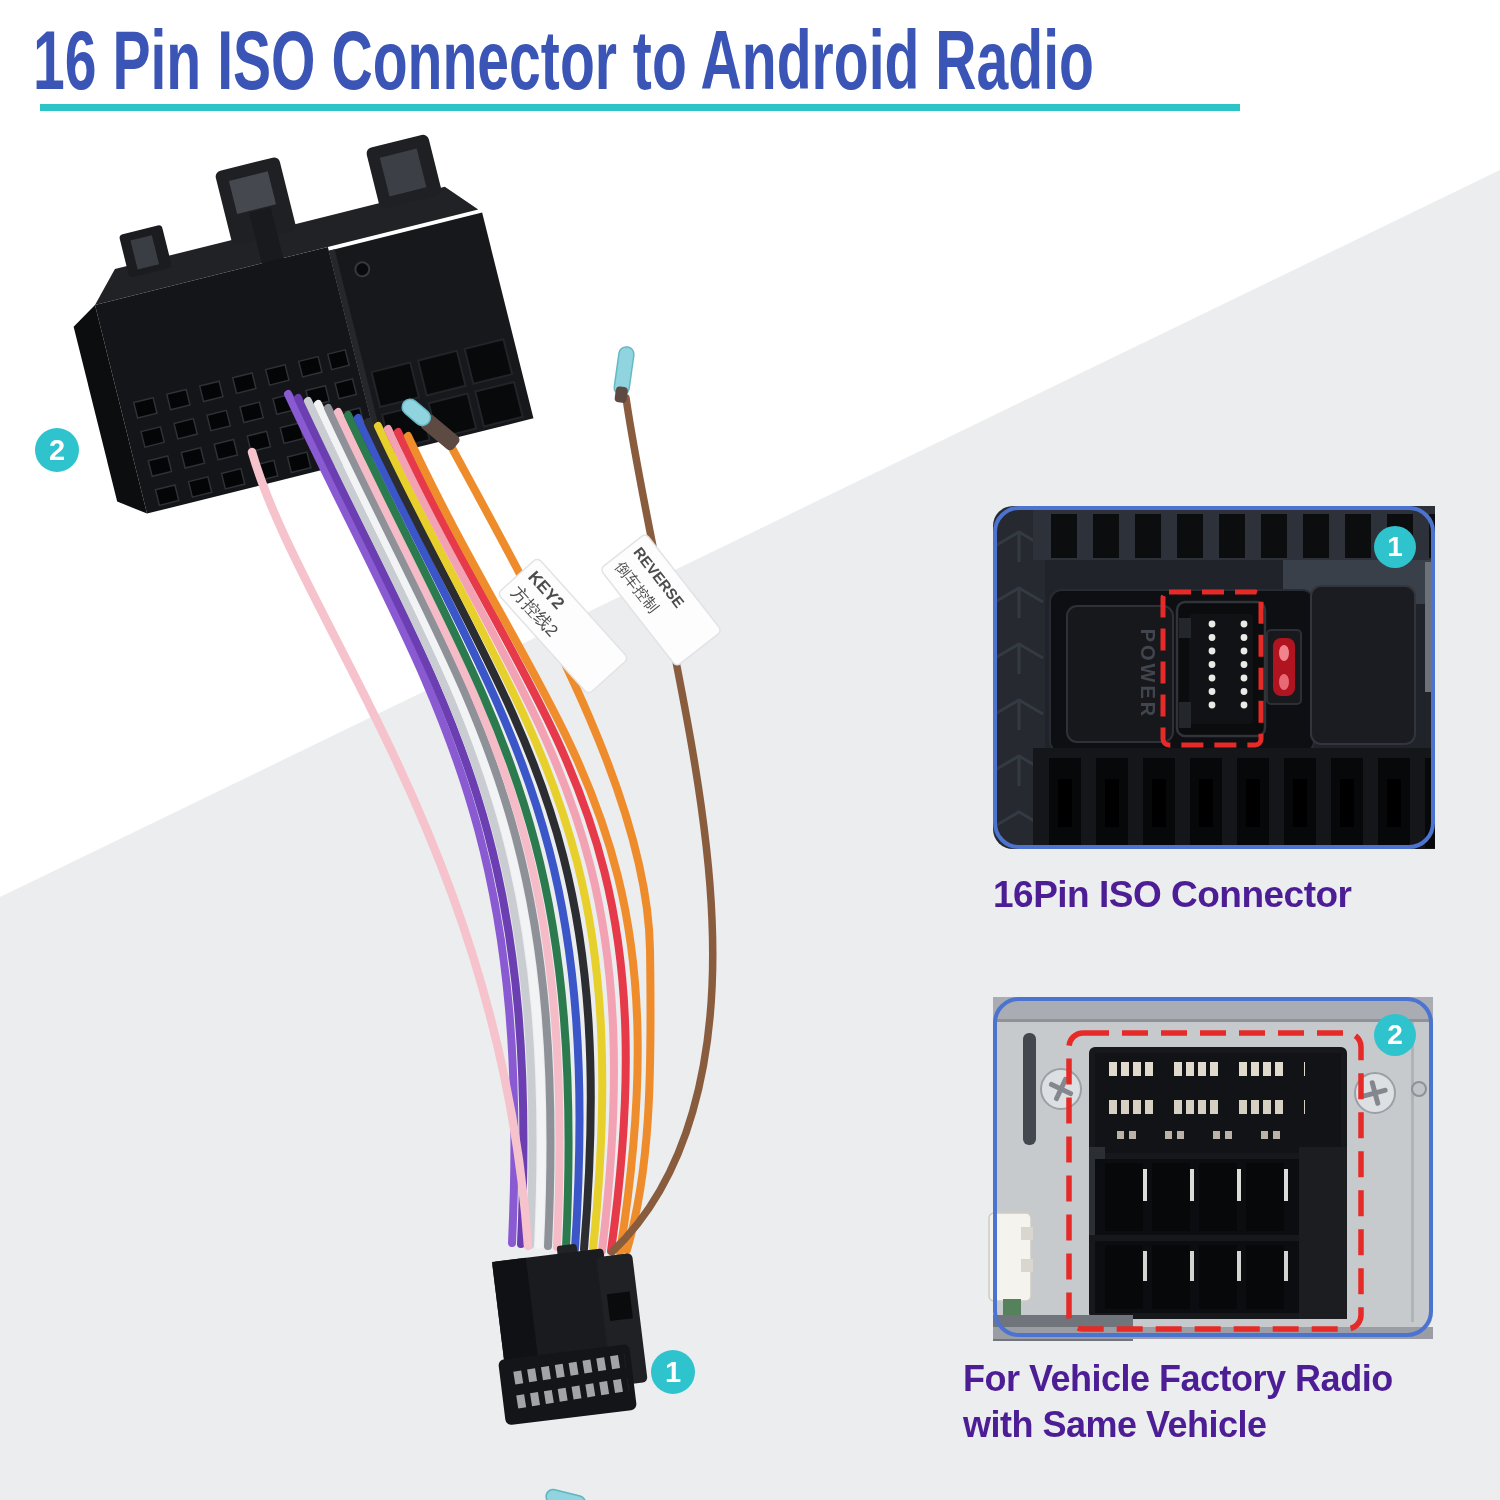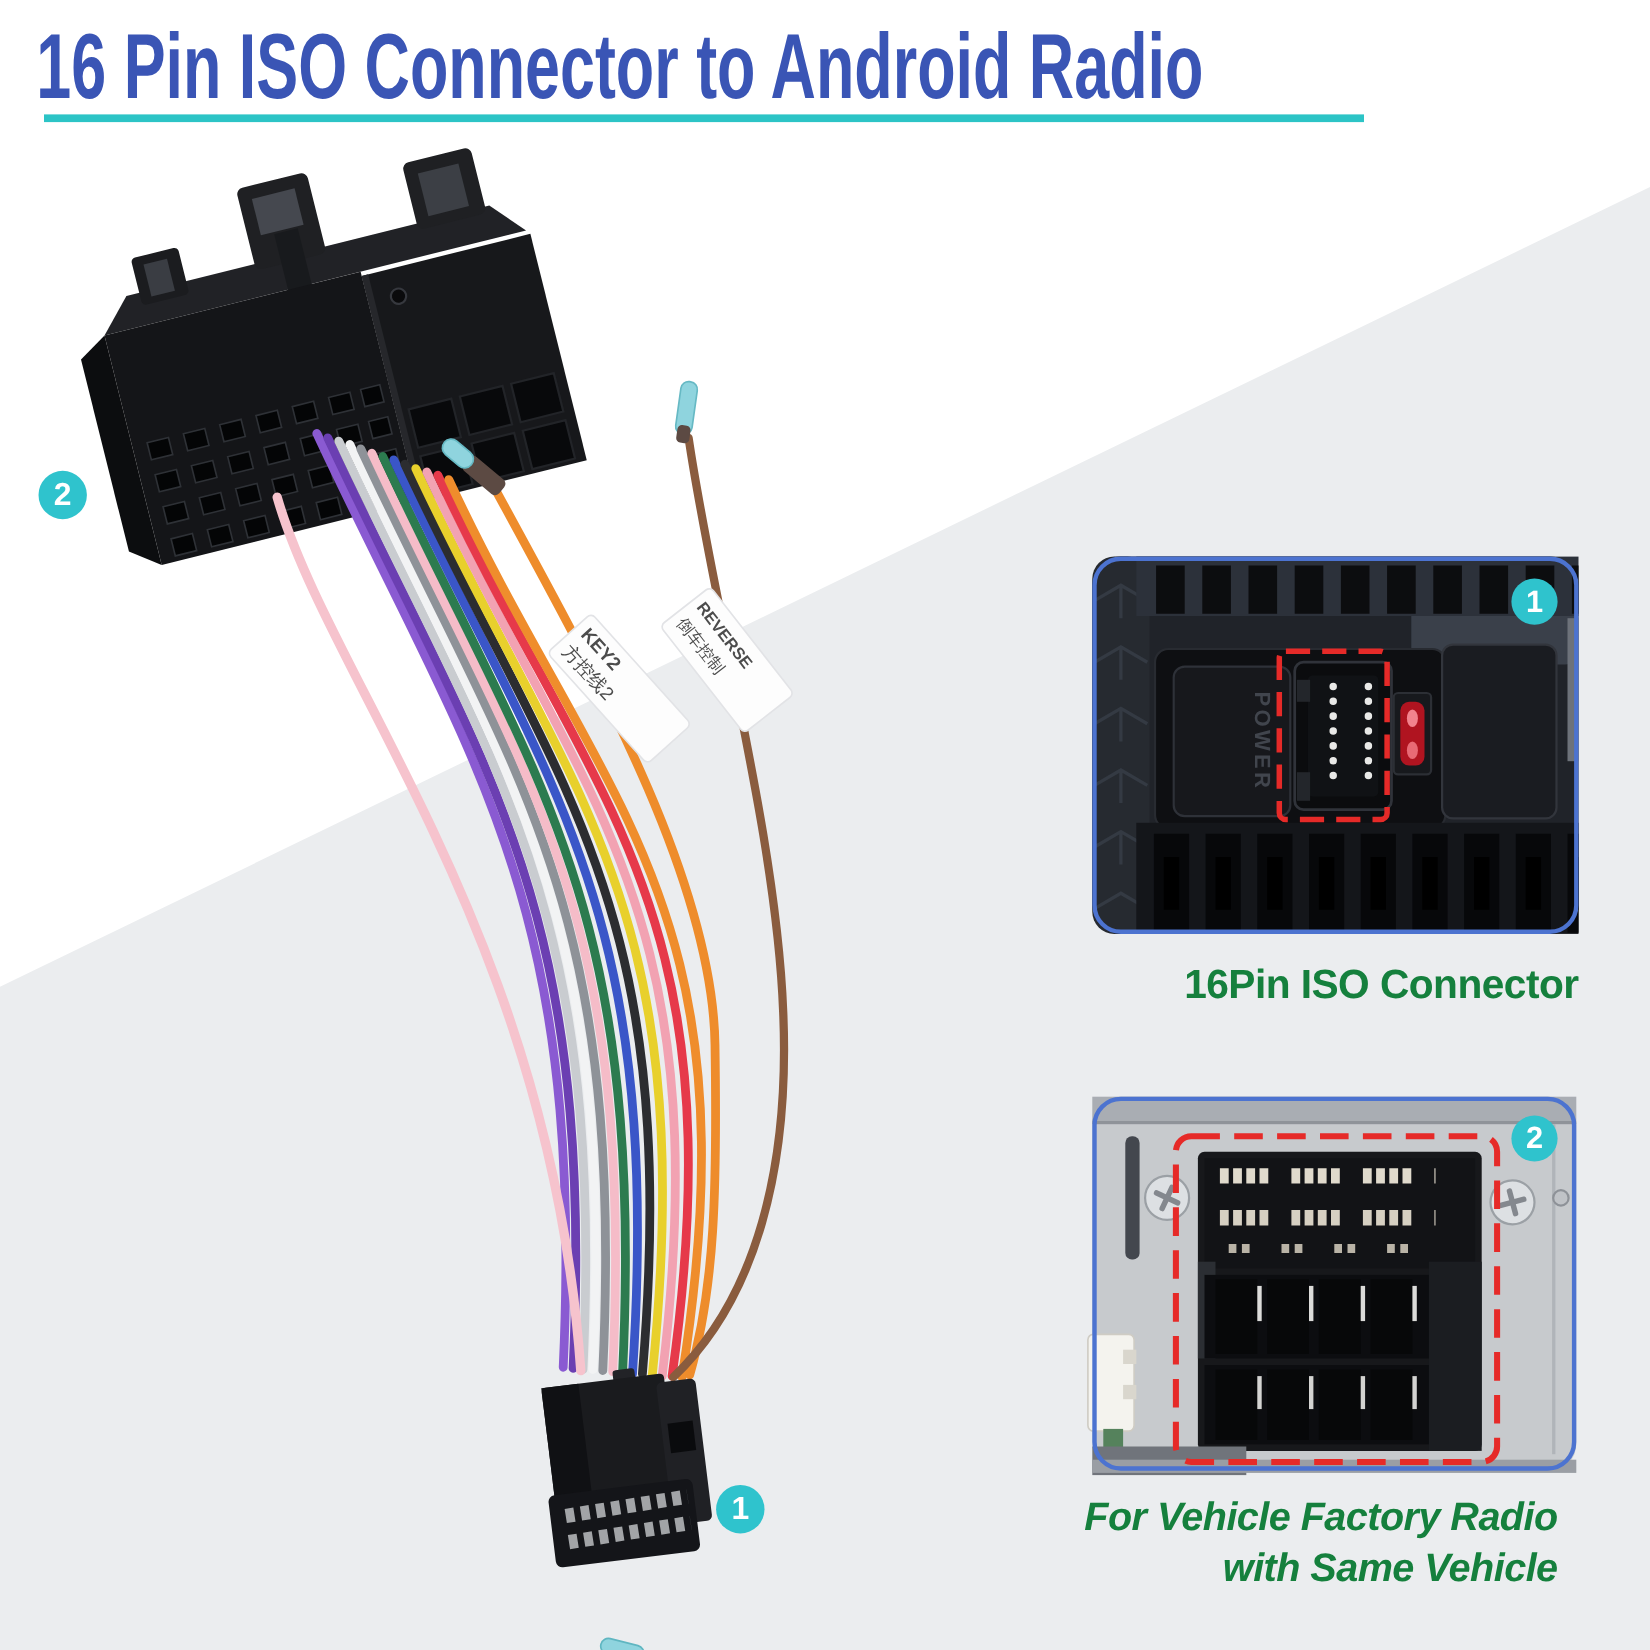--- a/index.html
+++ b/index.html
@@ -5,23 +5,23 @@
   html,body{margin:0;padding:0;background:#fff;}
   .canvas{position:relative;width:1500px;height:1500px;overflow:hidden;background:#ffffff;
           font-family:"Liberation Sans",sans-serif;}
   .page-title{position:absolute;left:33px;top:14px;font-size:84px;font-weight:bold;
               color:#3a55b5;white-space:nowrap;letter-spacing:0px;line-height:92px;
               transform:scaleX(0.68);transform-origin:left top;}
   .title-underline{position:absolute;left:40px;top:104px;width:1200px;height:7px;background:#2cc4c6;}
   .badge{position:absolute;width:44px;height:44px;border-radius:50%;background:#2fc3cd;color:#fff;
          display:flex;align-items:center;justify-content:center;font-size:29px;font-weight:bold;}
   .badge.small{width:42px;height:42px;font-size:28px;}
-  .caption{position:absolute;color:#15803d;font-weight:bold;text-align:right;letter-spacing:-0.5px;}
+  .caption{position:absolute;color:#4c1d95;font-weight:bold;text-align:left;letter-spacing:-0.5px;}
   #caption-iso{left:993px;top:874px;width:442px;font-size:37px;}
-  #caption-factory{left:916px;top:1356px;width:500px;font-size:36px;line-height:46px;font-style:italic;}
+  #caption-factory{left:963px;top:1356px;width:500px;font-size:36px;line-height:46px;}
   svg{position:absolute;left:0;top:0;}
   svg text{font-family:"Liberation Sans",sans-serif;}
 </style>
 </head>
 <body>
 
 <div class="canvas">
 
   <svg width="1500" height="1500" viewBox="0 0 1500 1500">
 

